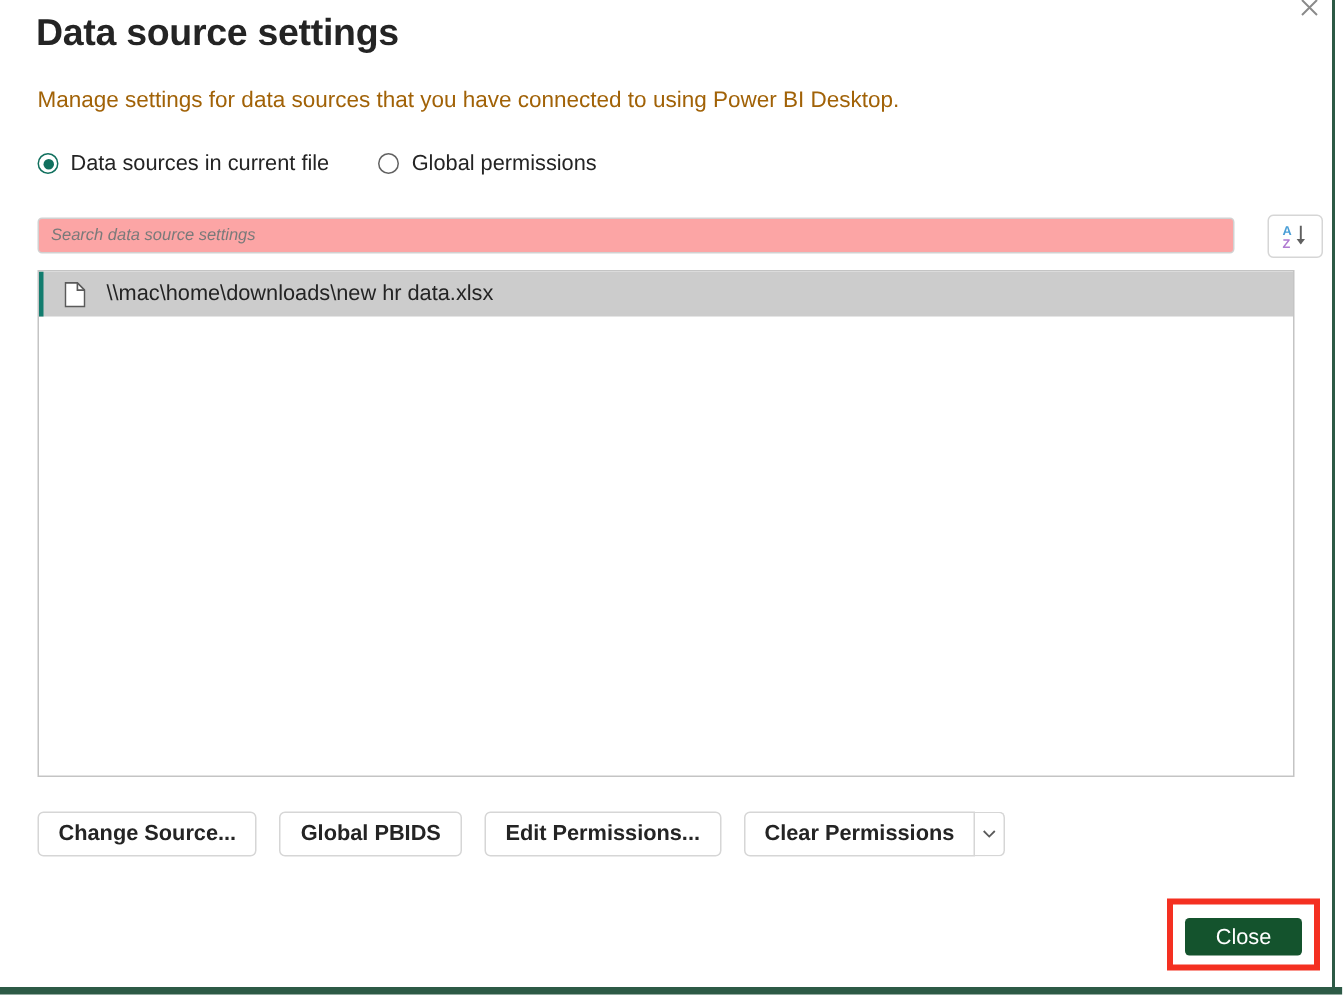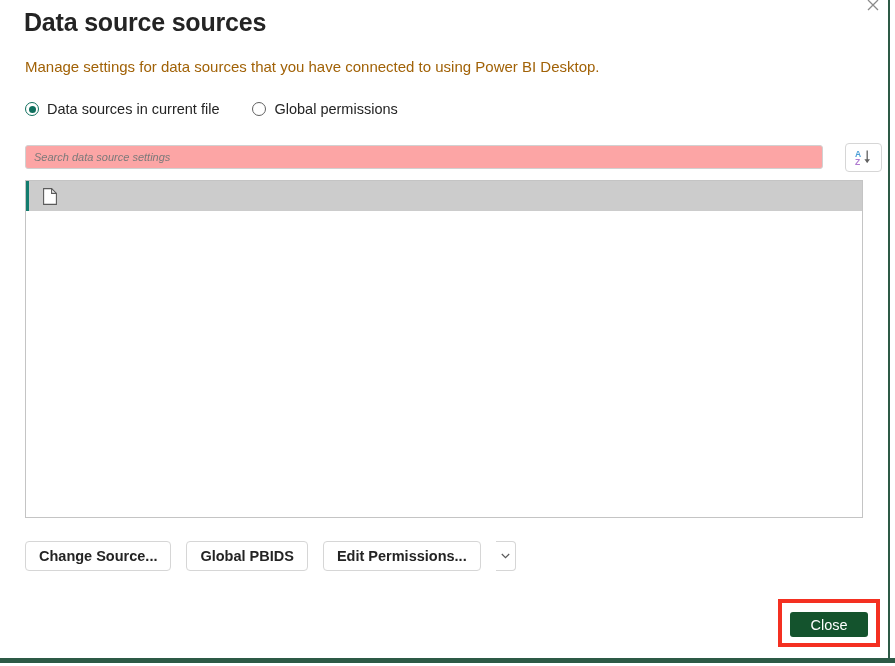--- a/index.html
+++ b/index.html
@@ -290,21 +290,21 @@
 
   <div class="edge-right"></div>
   <div class="edge-bottom"></div>
 
   <div class="win-close">
     <svg width="12" height="12" viewBox="0 0 12 12" aria-hidden="true">
       <path d="M1 1 L11 11 M11 1 L1 11" stroke="#8a8a8a" stroke-width="1.3" fill="none"></path>
     </svg>
   </div>
 
-  <div class="dialog-title">Data source sources</div>
+  <div class="dialog-title">Data source settings</div>
   <div class="dialog-desc">Manage settings for data sources that you have connected to using Power BI Desktop.</div>
 
   <div class="radio-row">
     <div class="radio-item">
       <span class="radio-mark on"></span>
       <span class="radio-label">Data sources in current file</span>
     </div>
     <div class="radio-item">
       <span class="radio-mark off"></span>
       <span class="radio-label">Global permissions</span>
@@ -324,28 +324,30 @@
 
   <div class="list-panel">
     <div class="list-row selected">
       <span class="row-accent"></span>
       <span class="row-icon">
         <svg width="14" height="17" viewBox="0 0 14 17" aria-hidden="true">
           <path d="M0.6 0.6 H8.6 L13.4 5.4 V16.4 H0.6 Z" fill="#ffffff" stroke="#5a5a5a" stroke-width="1.1"></path>
           <path d="M8.6 0.6 V5.4 H13.4" fill="none" stroke="#5a5a5a" stroke-width="1.1"></path>
         </svg>
       </span>
+      <span class="row-label">\\mac\home\downloads\new hr data.xlsx</span>
     </div>
   </div>
 
   <div class="action-bar">
     <button class="btn">Change Source...</button>
     <button class="btn">Global PBIDS</button>
     <button class="btn">Edit Permissions...</button>
     <span class="split-wrap">
+      <button class="btn">Clear Permissions</button>
       <button class="split-caret">
         <svg width="9" height="6" viewBox="0 0 9 6" aria-hidden="true">
           <path d="M0.8 1 L4.5 4.7 L8.2 1" stroke="#5a5a5a" stroke-width="1.2" fill="none"></path>
         </svg>
       </button>
     </span>
   </div>
 
   <div class="annotation-box"></div>
   <button class="close-button">Close</button>

